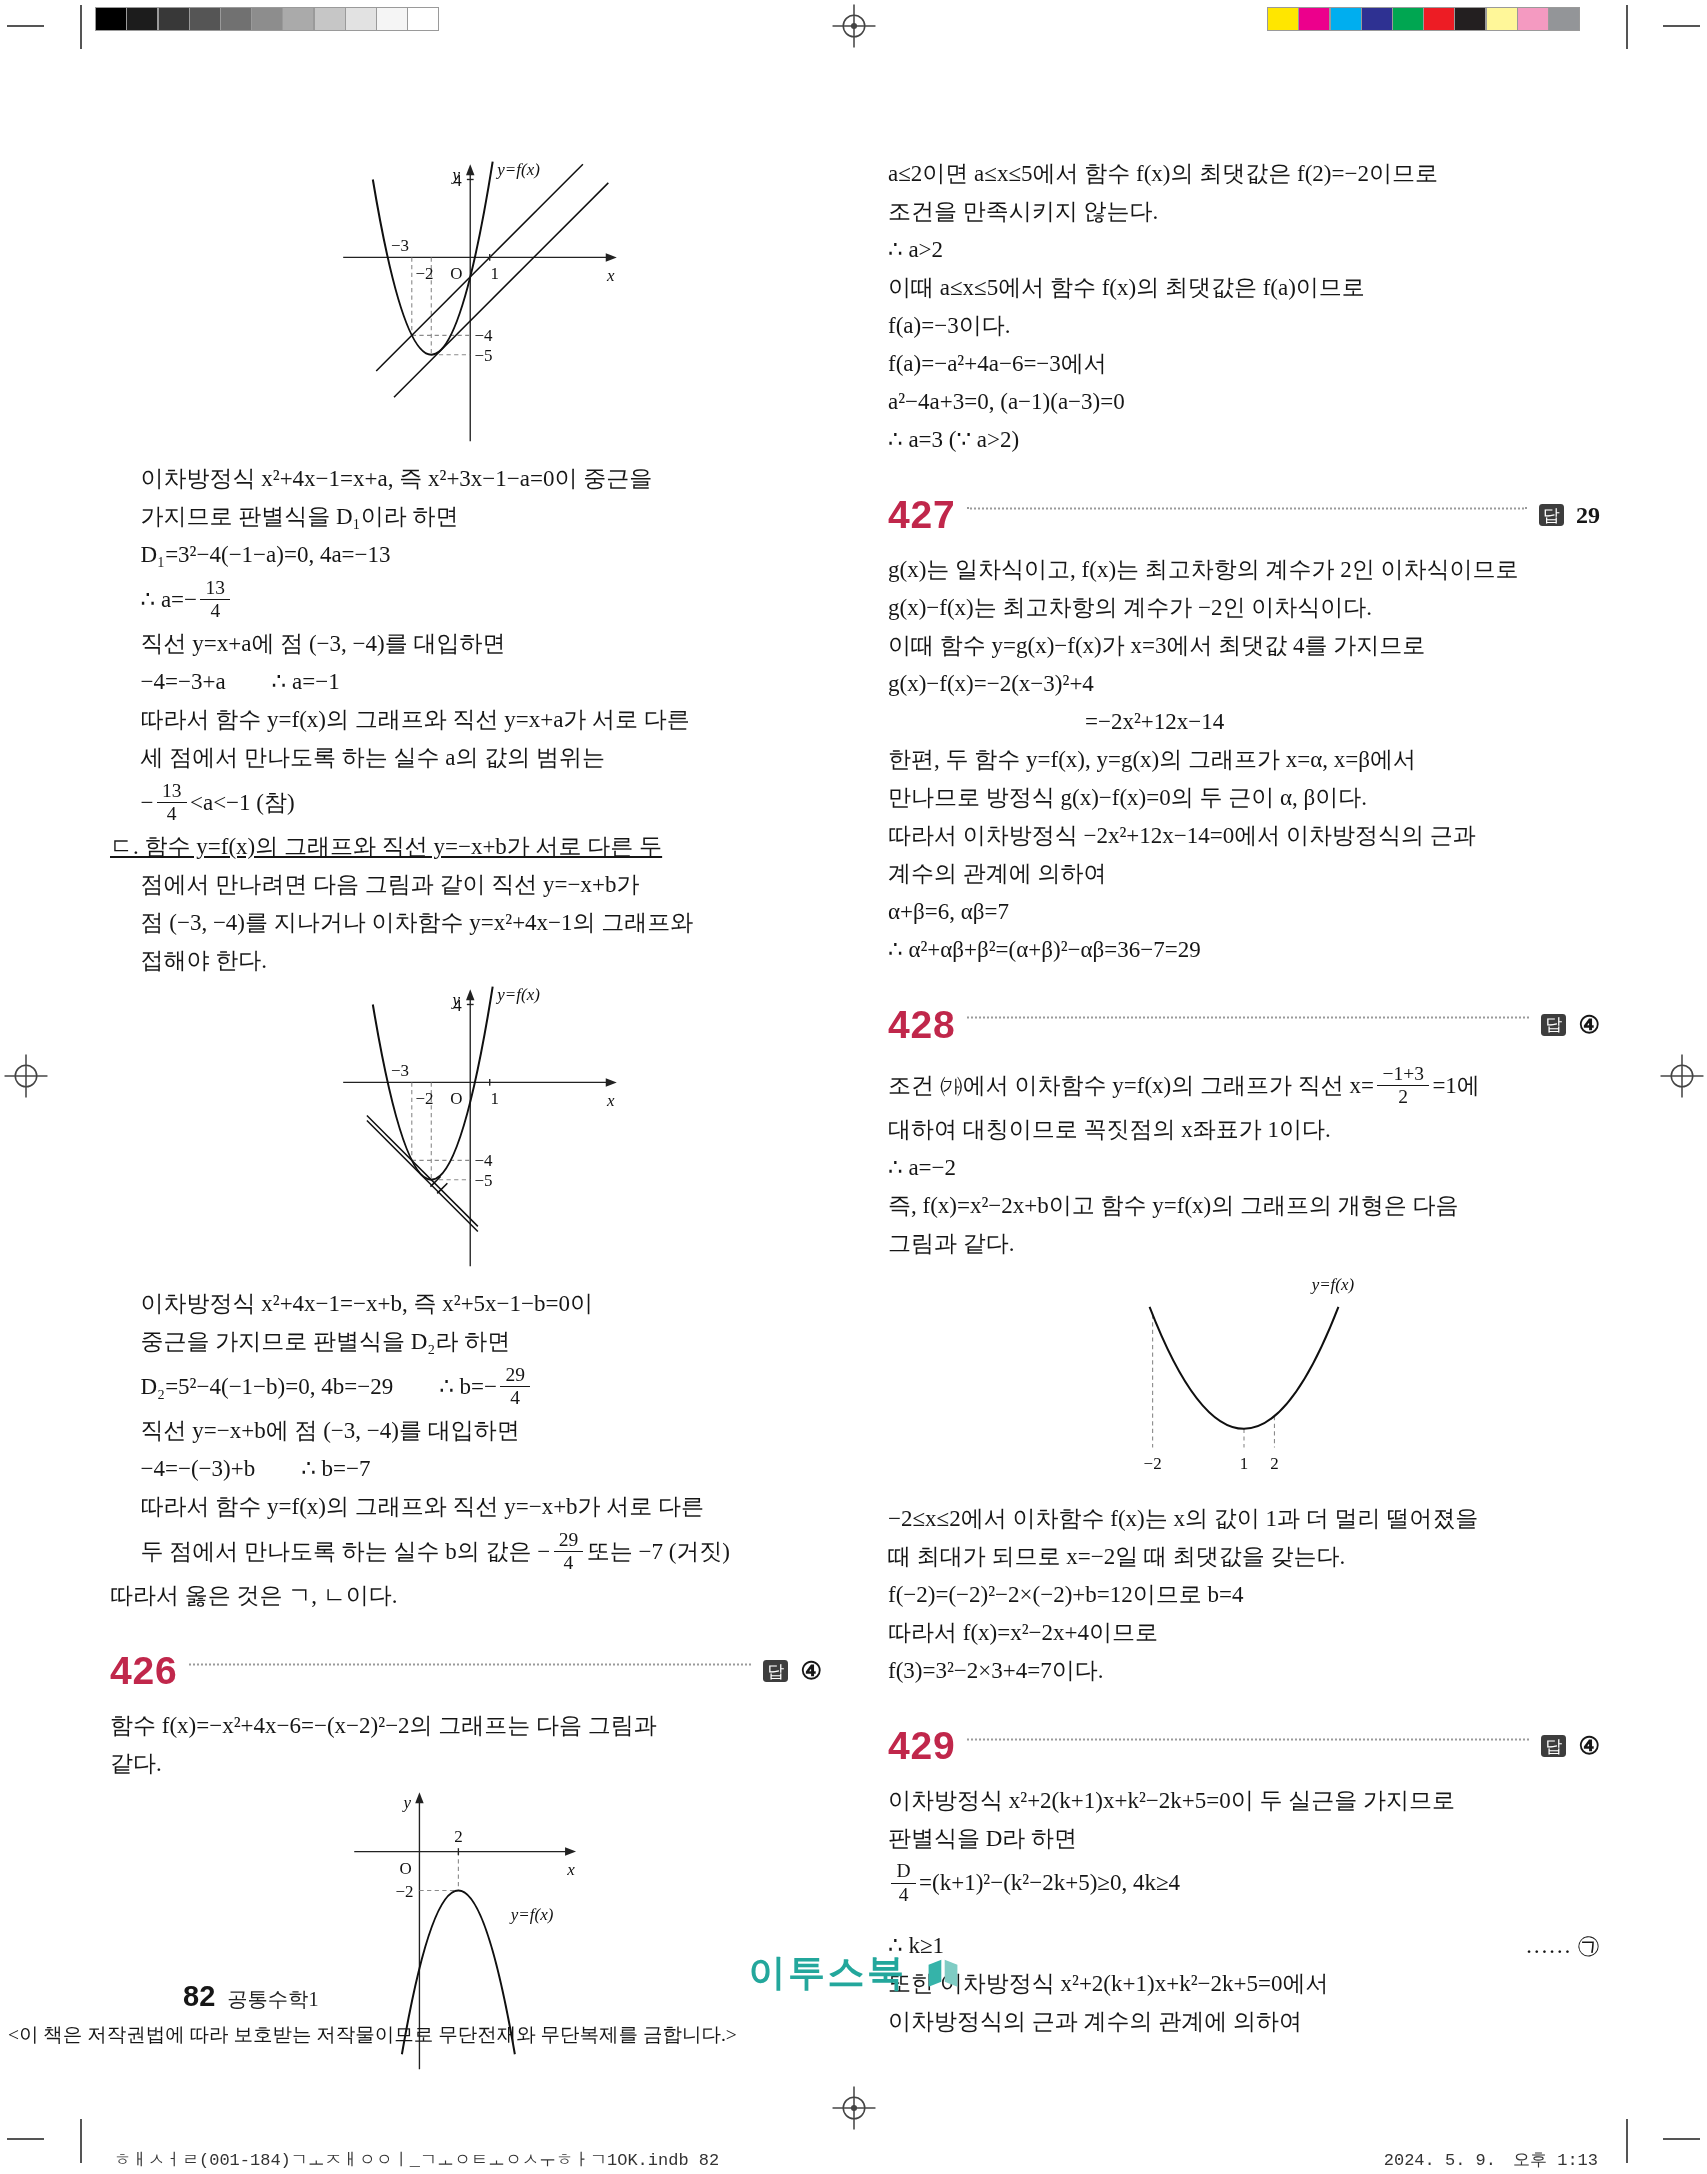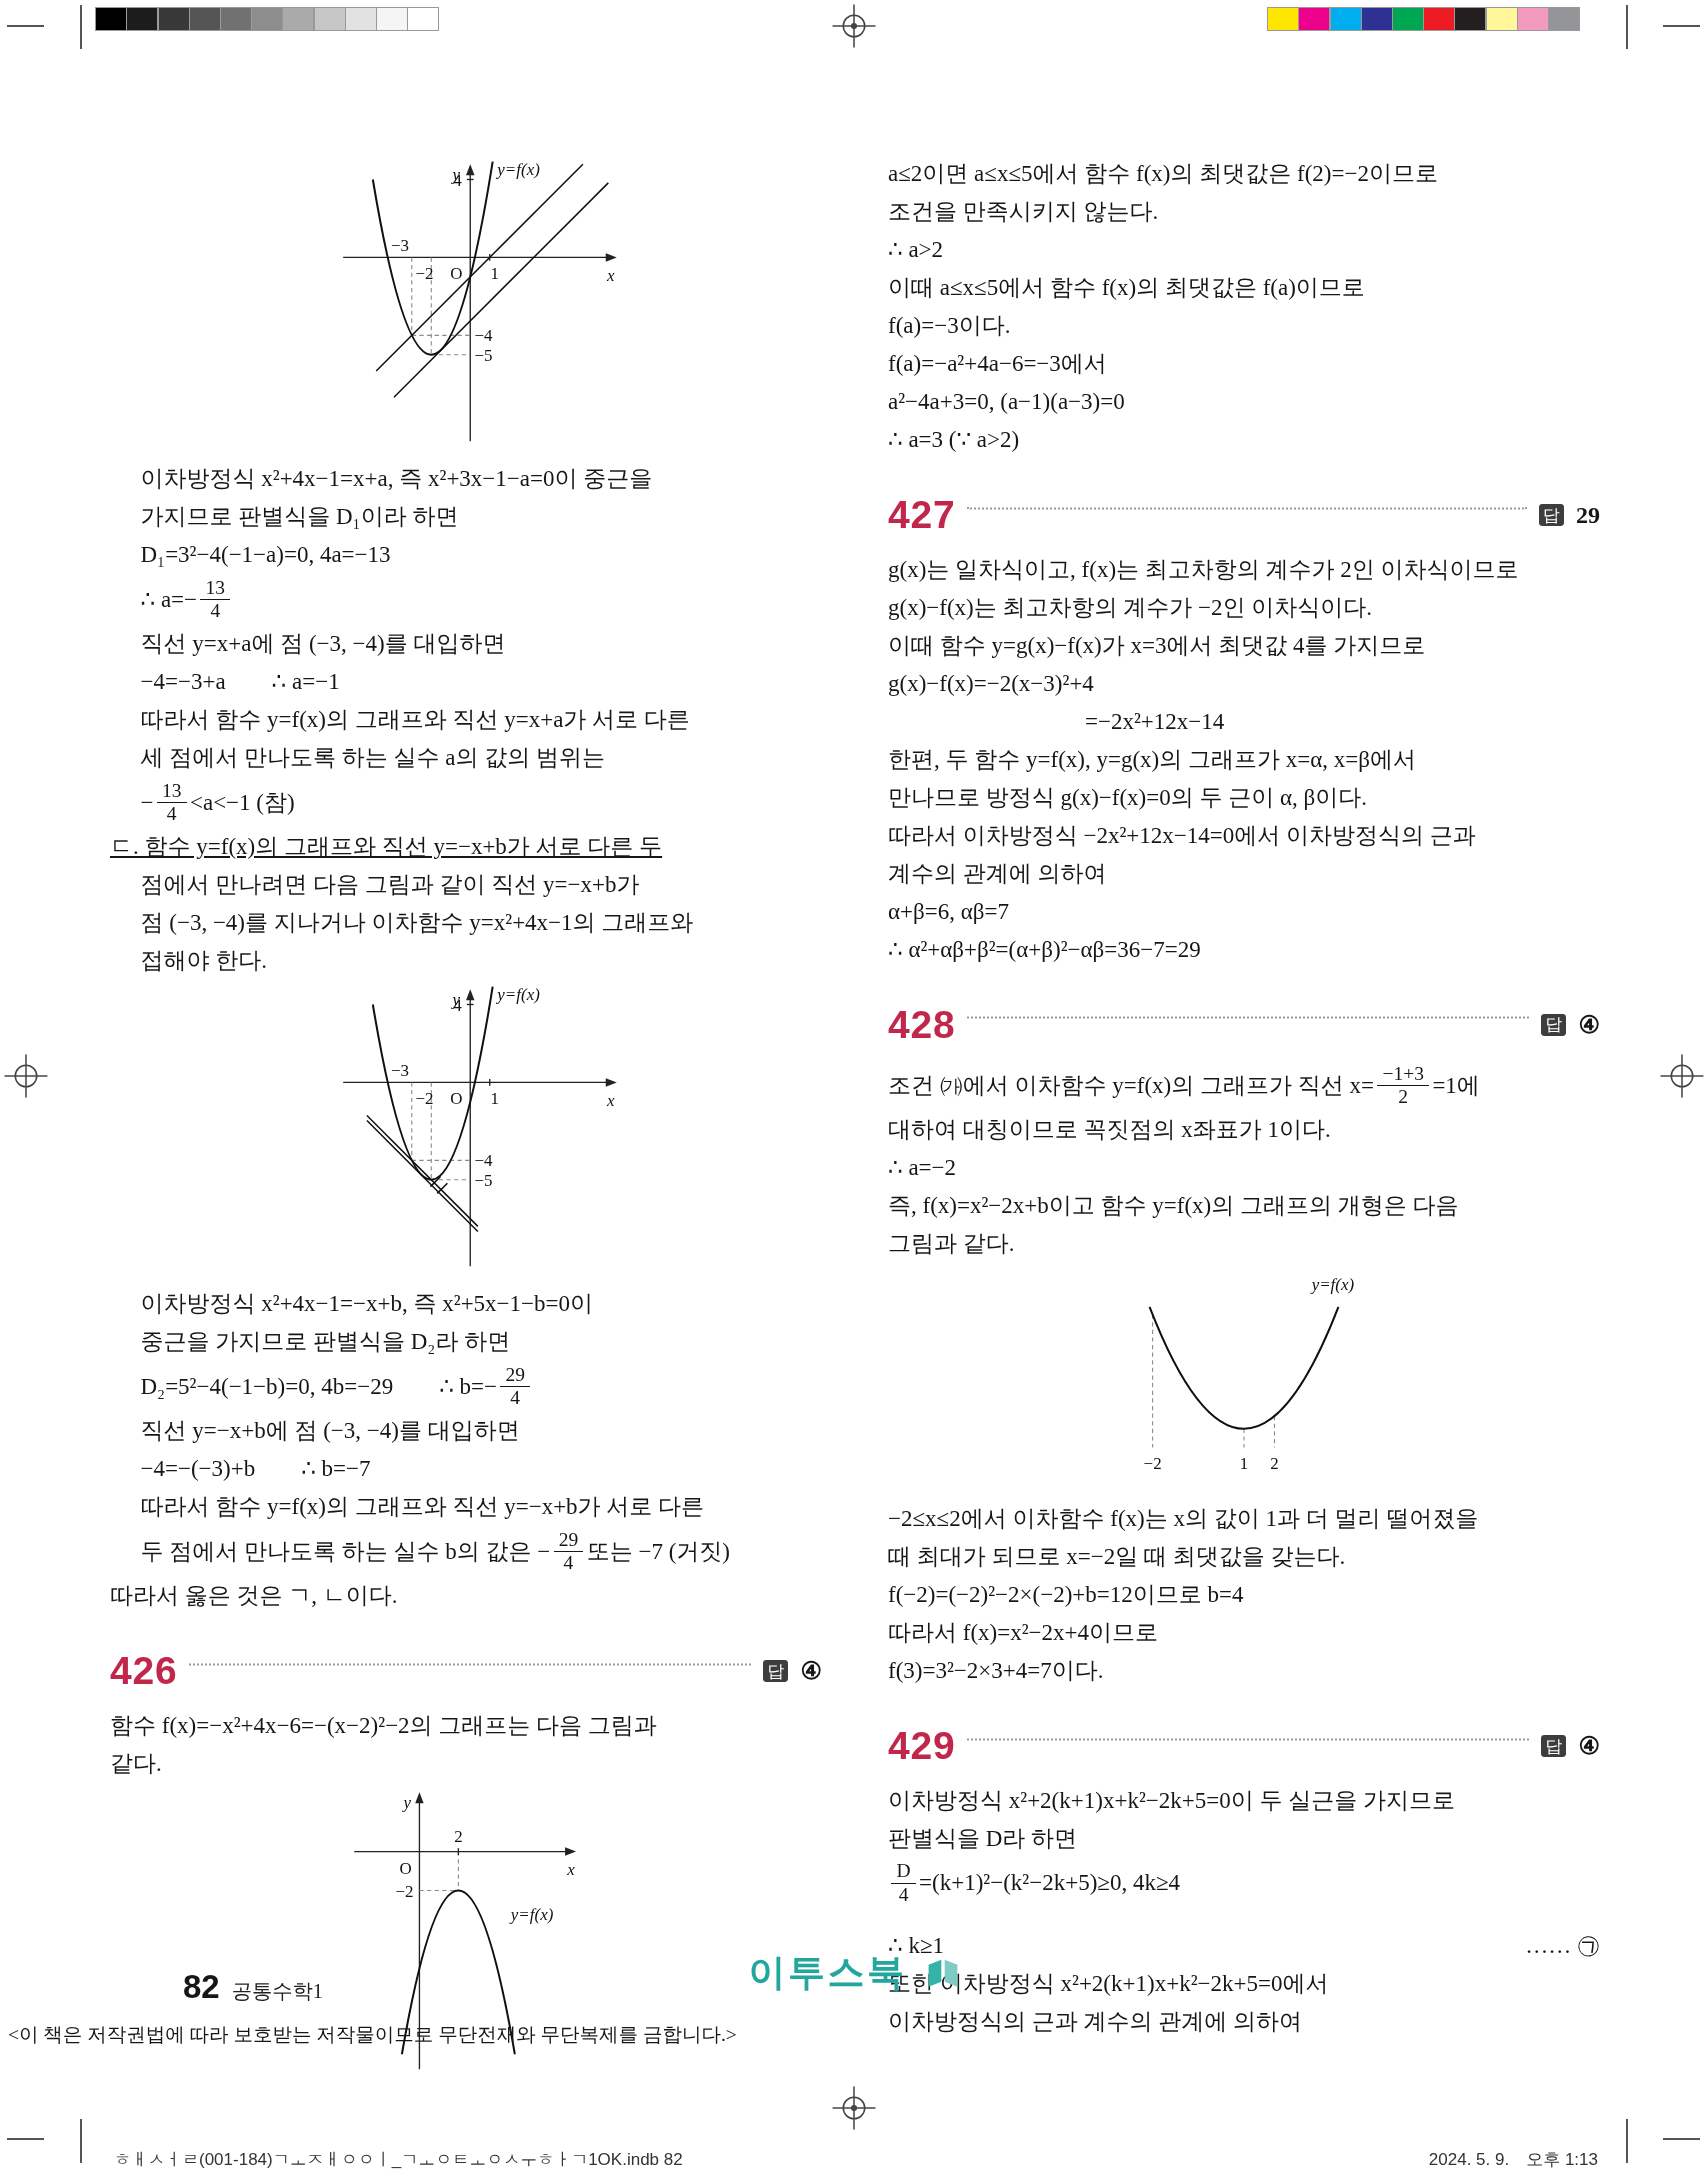--- a/index.html
+++ b/index.html
@@ -40,27 +40,27 @@
   .prob-num{color:#c0274b;font-family:"Liberation Sans","DejaVu Sans",sans-serif;
             font-weight:bold;font-size:39px;letter-spacing:0.8px;}
   .leader{flex:1;border-bottom:2.5px dotted #9a9a9a;height:1.7px;transform:translateY(-7.6px);}
   .ans-badge{background:#3d3d3d;color:#fff;font-size:17px;line-height:17px;padding:2.5px 4.2px;
              border-radius:3.4px;font-family:"Liberation Sans",sans-serif;}
   .ans-val{font-size:24px;font-weight:bold;}
   .ref-line{display:flex;justify-content:space-between;margin-top:18px;}
 
   
   .footer-left{position:absolute;left:183px;top:1968px;display:flex;align-items:baseline;gap:12px;}
-  .page-num{font-size:33px;font-weight:bold;font-family:"Liberation Sans",sans-serif;}
+  .page-num{font-size:29px;font-weight:bold;font-family:"Liberation Sans",sans-serif;margin-top:12px;}
   .subject{font-size:20.3px;color:#222;}
   .logo{position:absolute;left:0;right:0;top:1948px;display:flex;justify-content:center;align-items:center;gap:19px;}
   .logo-text{font-size:37px;font-weight:bold;color:#23a79c;
              font-family:"Liberation Sans",sans-serif;letter-spacing:2.5px;}
   .copyright{position:absolute;left:8px;right:0;top:2021px;text-align:left;font-size:19.5px;font-weight:400;}
-  .meta{position:absolute;top:2148px;font-size:17px;color:#333;font-family:Liberation Sans, sans-serif;}
+  .meta{position:absolute;top:2148px;font-size:17px;color:#333;font-family:Liberation Mono, monospace;}
   .meta-left{left:114px;}
   .meta-right{right:110px;}
 </style>
 </head>
 <body>
 
 <div class="page">
 
   <div class="swatch-bar gray-bar">
       <div class="swatch" style="background: rgb(0, 0, 0);"></div>

